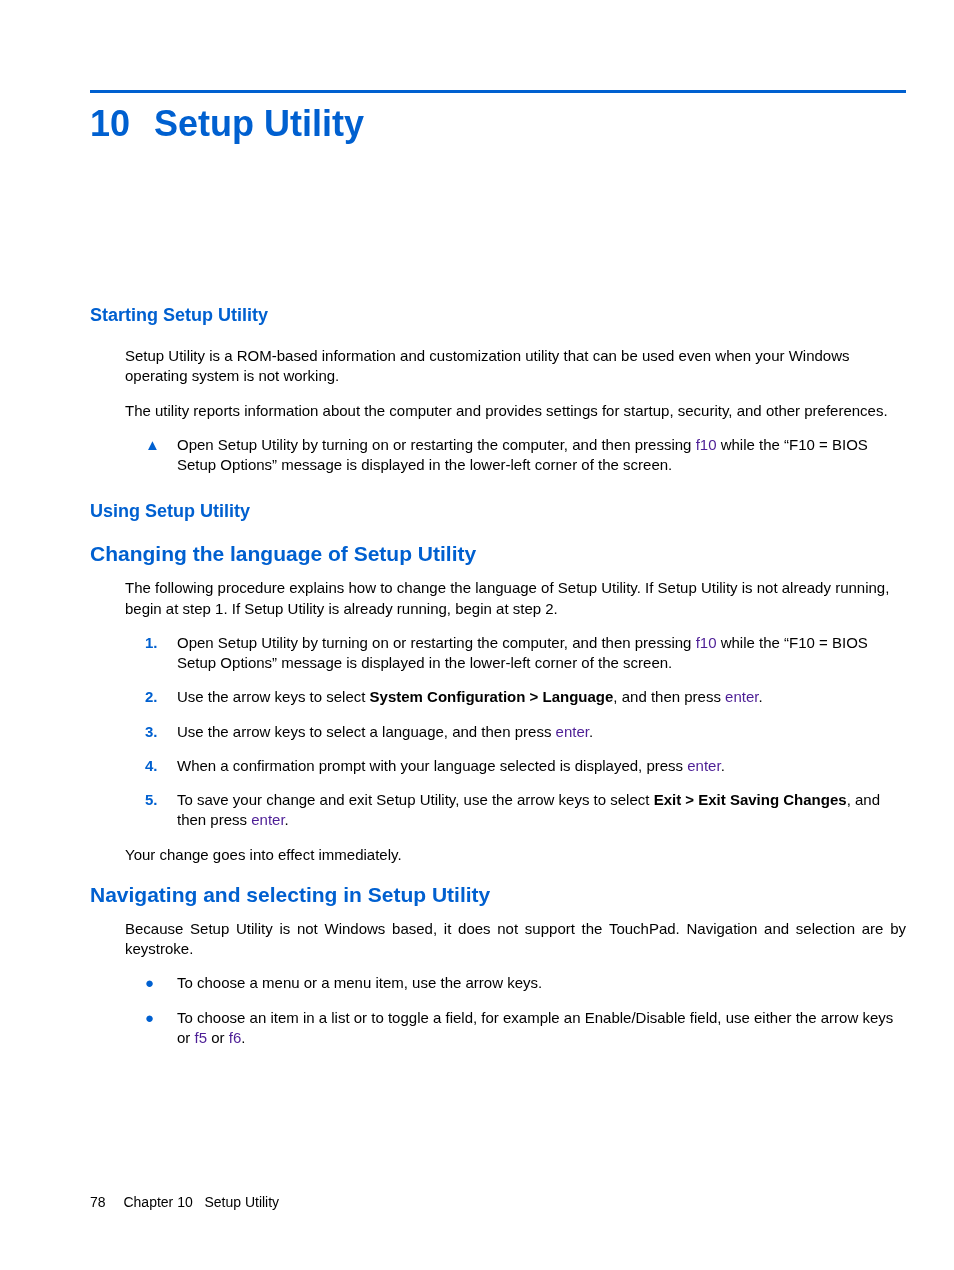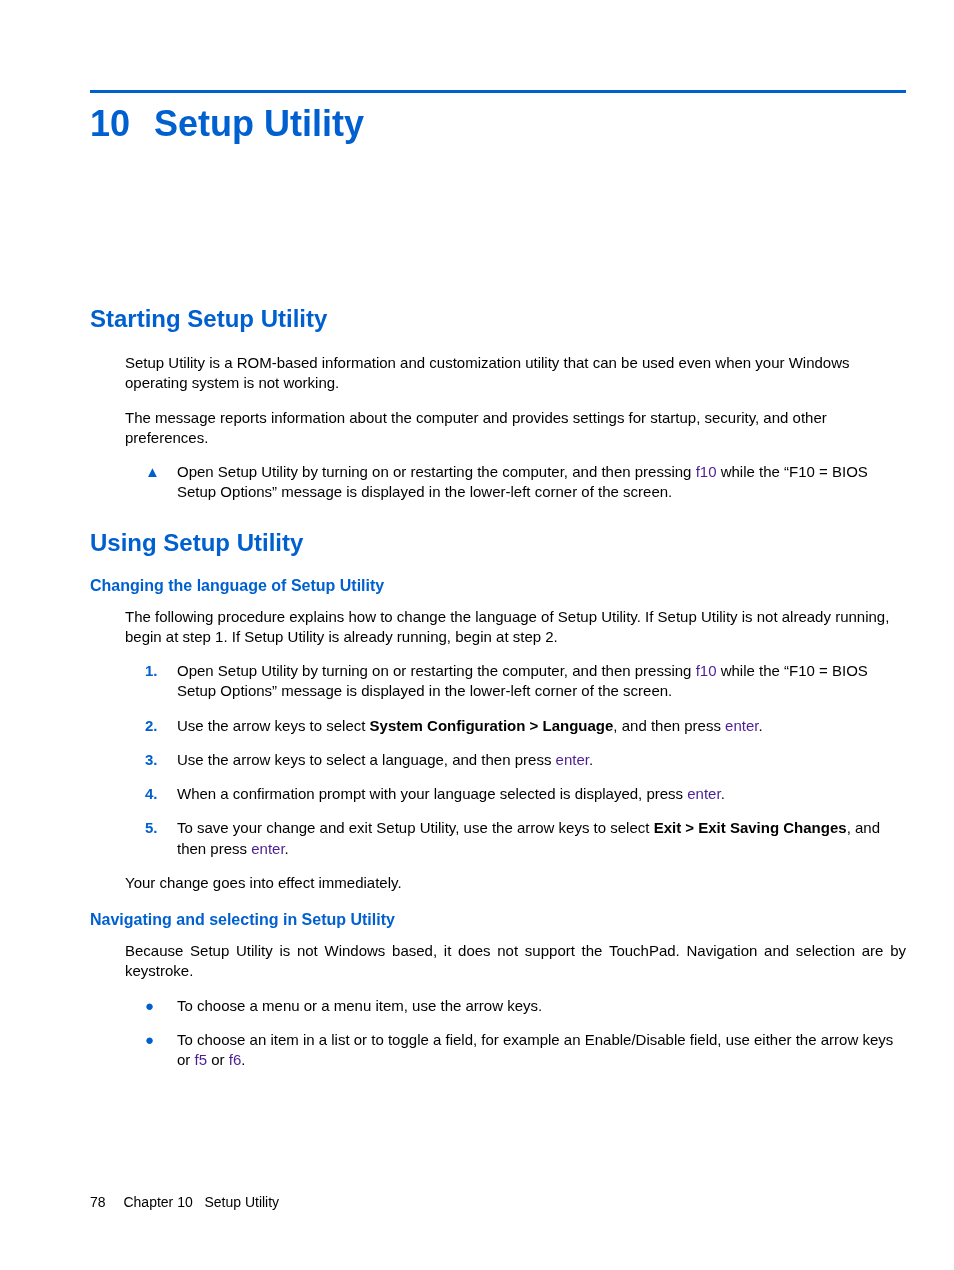--- a/index.html
+++ b/index.html
@@ -21,27 +21,27 @@
     margin-bottom: 10px;
   }
   .chapter-title {
     font-size: 36px;
     font-weight: bold;
     color: #0060d0;
     margin: 0 0 160px 0;
   }
   .chapter-num { margin-right: 24px; }
   h2.section {
-    font-size: 24px;
+    font-size: 18px;
     font-weight: bold;
     color: #0060d0;
     margin: 0 0 20px 0;
   }
   h3.subsection {
-    font-size: 16px;
+    font-size: 21px;
     font-weight: bold;
     color: #0060d0;
     margin: 18px 0 12px 0;
   }
   .body-text {
     font-size: 15px;
     line-height: 1.35;
     margin: 0 0 14px 0;
   }
   .indent { margin-left: 35px; }
@@ -81,21 +81,21 @@
 <body>
 
 <div class="page">
   <div class="top-rule"></div>
   <h1 class="chapter-title">
     <span class="chapter-num">10</span><span>Setup Utility</span>
   </h1>
 
   <h2 class="section">Starting Setup Utility</h2>
   <p class="body-text indent">Setup Utility is a ROM-based information and customization utility that can be used even when your Windows operating system is not working.</p>
-  <p class="body-text indent">The message reports information about the computer and provides settings for startup, security, and other preferences.</p>
+  <p class="body-text indent">The utility reports information about the computer and provides settings for startup, security, and other preferences.</p>
 
   <div class="list-item">
     <div class="marker-triangle">▲</div>
     <div class="content">
       <span>Open Setup Utility by turning on or restarting the computer, and then pressing </span><span class="key">f10</span><span> while the “F10 = BIOS Setup Options” message is displayed in the lower-left corner of the screen.</span>
     </div>
   </div>
 
   <h2 class="section" style="margin-top:26px">Using Setup Utility</h2>
 

